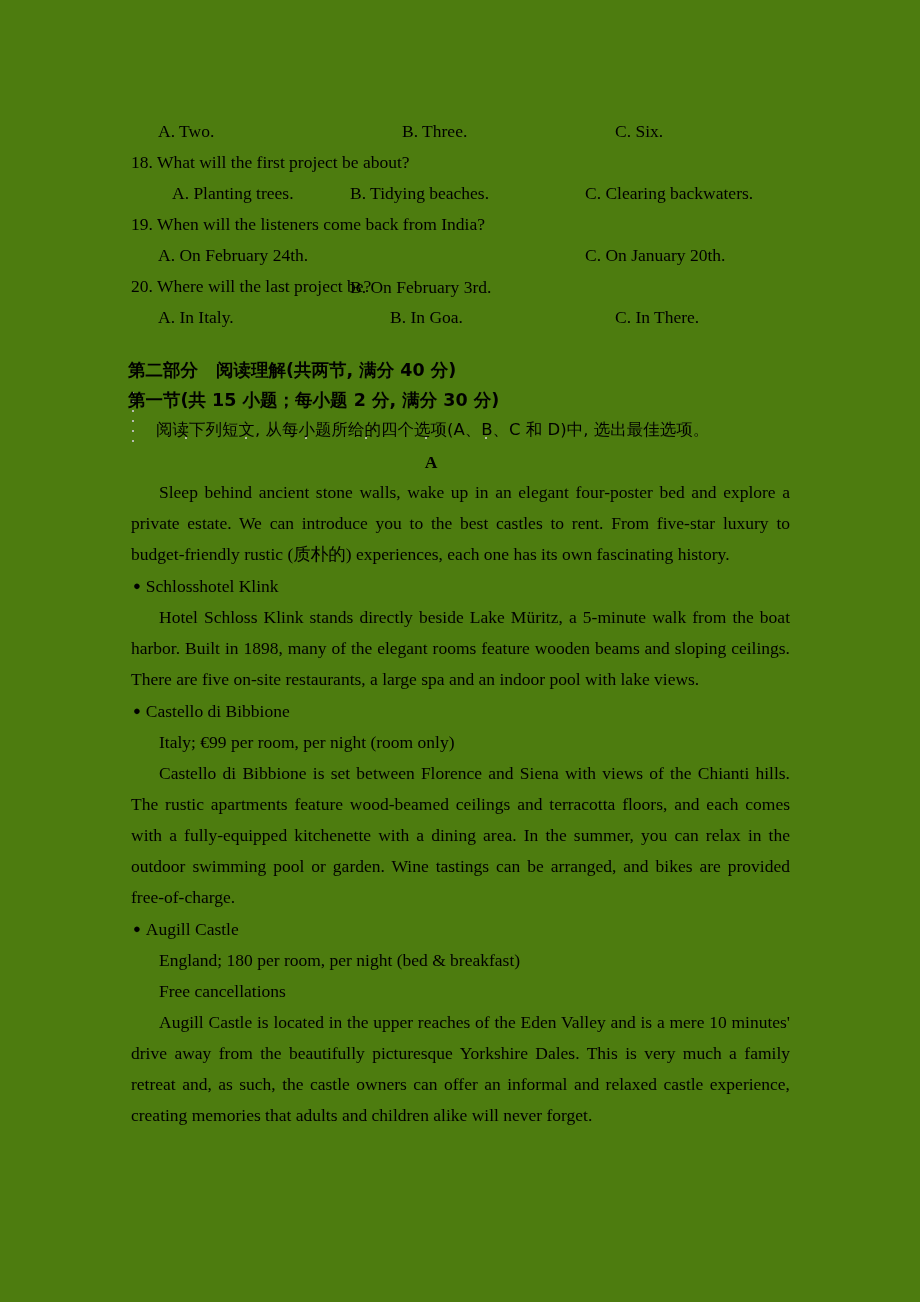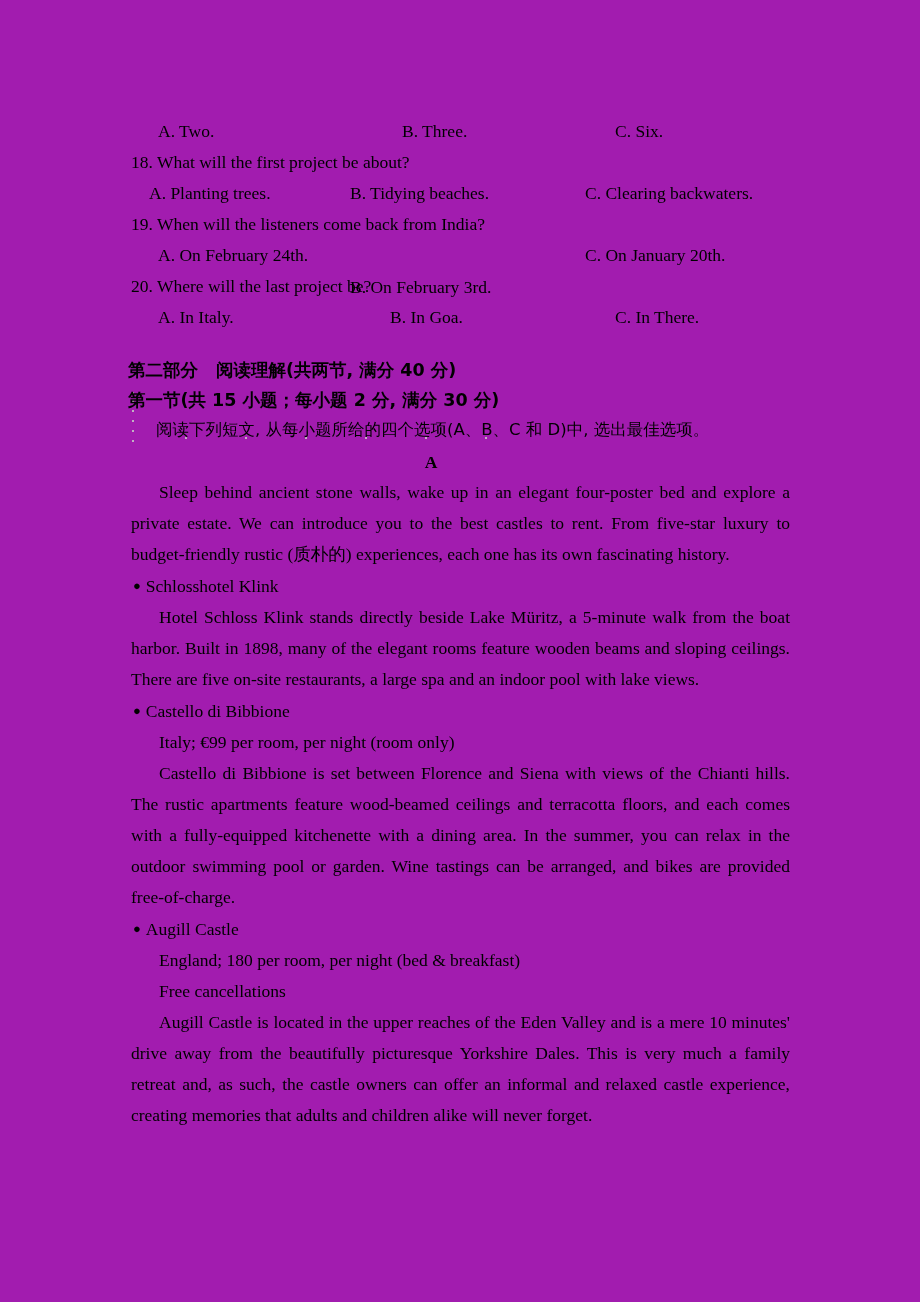--- a/index.html
+++ b/index.html
@@ -10,21 +10,21 @@
   body {
     font-family: "Liberation Serif", "DejaVu Serif", serif;
     color: #000000;
     -webkit-font-smoothing: none;
   }
   #page {
     position: relative;
     width: 920px;
     height: 1302px;
     margin: 0 auto;
-    background: #a21caf;
+    background: #4d7c0f;
     overflow: hidden;
   }
   .sheet {
     position: absolute;
     left: 131px;
     top: 0;
     width: 659px;
   }
 
   .q-line {
@@ -134,21 +134,21 @@
     <div style="padding-top:116px;">
 
       <div class="opt-row">
         <span class="opt" style="left:27px;">A. Two.</span>
         <span class="opt" style="left:259px;margin-left:12px;">B. Three.</span>
         <span class="opt" style="left:484px;">C. Six.</span>
       </div>
 
       <div class="q-line">18. What will the first project be about?</div>
       <div class="opt-row">
-        <span class="opt" style="left:18px;">A. Planting trees.</span>
+        <span class="opt" style="left:41px;">A. Planting trees.</span>
         <span class="opt" style="left:219px;text-align:right;">B. Tidying beaches.</span>
         <span class="opt" style="left:454px;">C. Clearing backwaters.</span>
       </div>
 
       <div class="q-line">19. When will the listeners come back from India?</div>
       <div class="opt-row">
         <span class="opt" style="left:27px;">A. On February 24th.</span>
         <span class="opt" style="left:219px;margin-top:32px;">B. On February 3rd.</span>
         <span class="opt" style="left:454px;">C. On January 20th.</span>
       </div>

